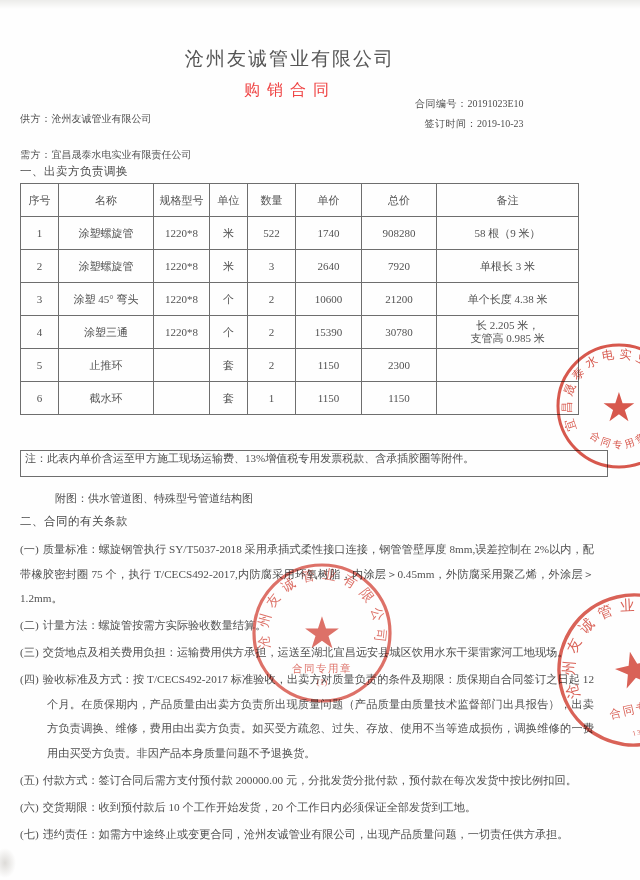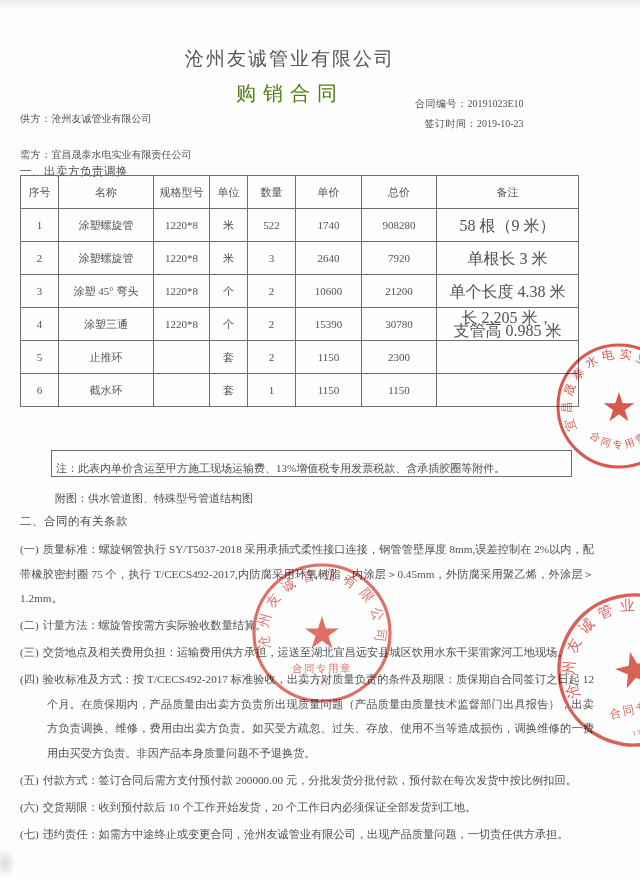--- a/index.html
+++ b/index.html
@@ -9,44 +9,44 @@
     font-family:"Liberation Serif","DejaVu Serif",serif;
     color:#4c4c4c;
   }
   .scan-edge-top{position:absolute;top:0;left:0;width:100%;height:9px;
     background:linear-gradient(#ececea,#fefefe);}
   .scan-smudge{position:absolute;left:-6px;top:848px;width:22px;height:30px;
     background:radial-gradient(closest-side,#dddbd8,rgba(255,255,255,0));}
   .abs{position:absolute;}
   .center-block{left:0;width:580px;text-align:center;}
   .title1{top:46px;font-size:19px;letter-spacing:2px;color:#565656;font-weight:500;}
-  .title2{top:80px;font-size:20px;letter-spacing:7px;color:#4d7c0f;font-weight:500;}
+  .title2{top:80px;font-size:16px;letter-spacing:7px;color:#ef4444;font-weight:500;}
   .meta{font-size:10px;color:#505050;text-align:right;}
   .meta .lbl{letter-spacing:.5px;}
   .meta-supplier{top:112px;left:20px;}
   .meta-buyer{top:148px;left:20px;}
   .meta-right{top:94px;left:415px;line-height:19.5px;}
   .sec-heading{font-size:11.5px;color:#4a4a4a;letter-spacing:.5px;}
   .sec1-heading{top:164px;left:20px;}
   table.items{
-    position:absolute;top:175px;left:20px;width:558px;
+    position:absolute;top:183px;left:20px;width:558px;
     border-collapse:collapse;table-layout:fixed;
     font-size:11px;color:#525252;
   }
   table.items td,table.items th{
     border:1px solid #6e6e6e;text-align:center;vertical-align:middle;
     font-weight:normal;padding:0 2px;overflow:hidden;
   }
   table.items tr{height:33px;}
-  .remark{font-size:16px;line-height:13px;white-space:pre-line;}
+  .remark{font-size:11px;line-height:13px;white-space:pre-line;}
   .words-cell{font-size:11.5px;letter-spacing:1px;}
   .note-box{
-    top:450px;left:20px;width:521px;height:27px;
+    top:450px;left:20px;width:588px;height:27px;
     border:1px solid #6e6e6e;font-size:11px;color:#4e4e4e;
-    display:flex;align-items:flex-end;padding-left:4px;box-sizing:border-box;margin-left:31px;
+    display:flex;align-items:flex-start;padding-left:4px;box-sizing:border-box;
   }
   .attachment{top:491px;left:20px;font-size:11px;color:#4e4e4e;padding-left:35px;}
   .sec2-heading{top:514px;left:20px;}
   .clauses{top:537px;left:20px;width:574px;font-size:11.2px;line-height:24.5px;color:#4f4f4f;}
   .clauses p{margin:0 0 2.5px 0;text-indent:-27px;padding-left:27px;text-align:justify;}
   .clauses p.flush{text-indent:0;padding-left:0;}
   .clauses .c-lbl{margin-right:4px;}
   
   .stamp{position:absolute;mix-blend-mode:multiply;pointer-events:none;}
   .stamp svg text{font-family:"Liberation Serif","DejaVu Serif",serif;}

